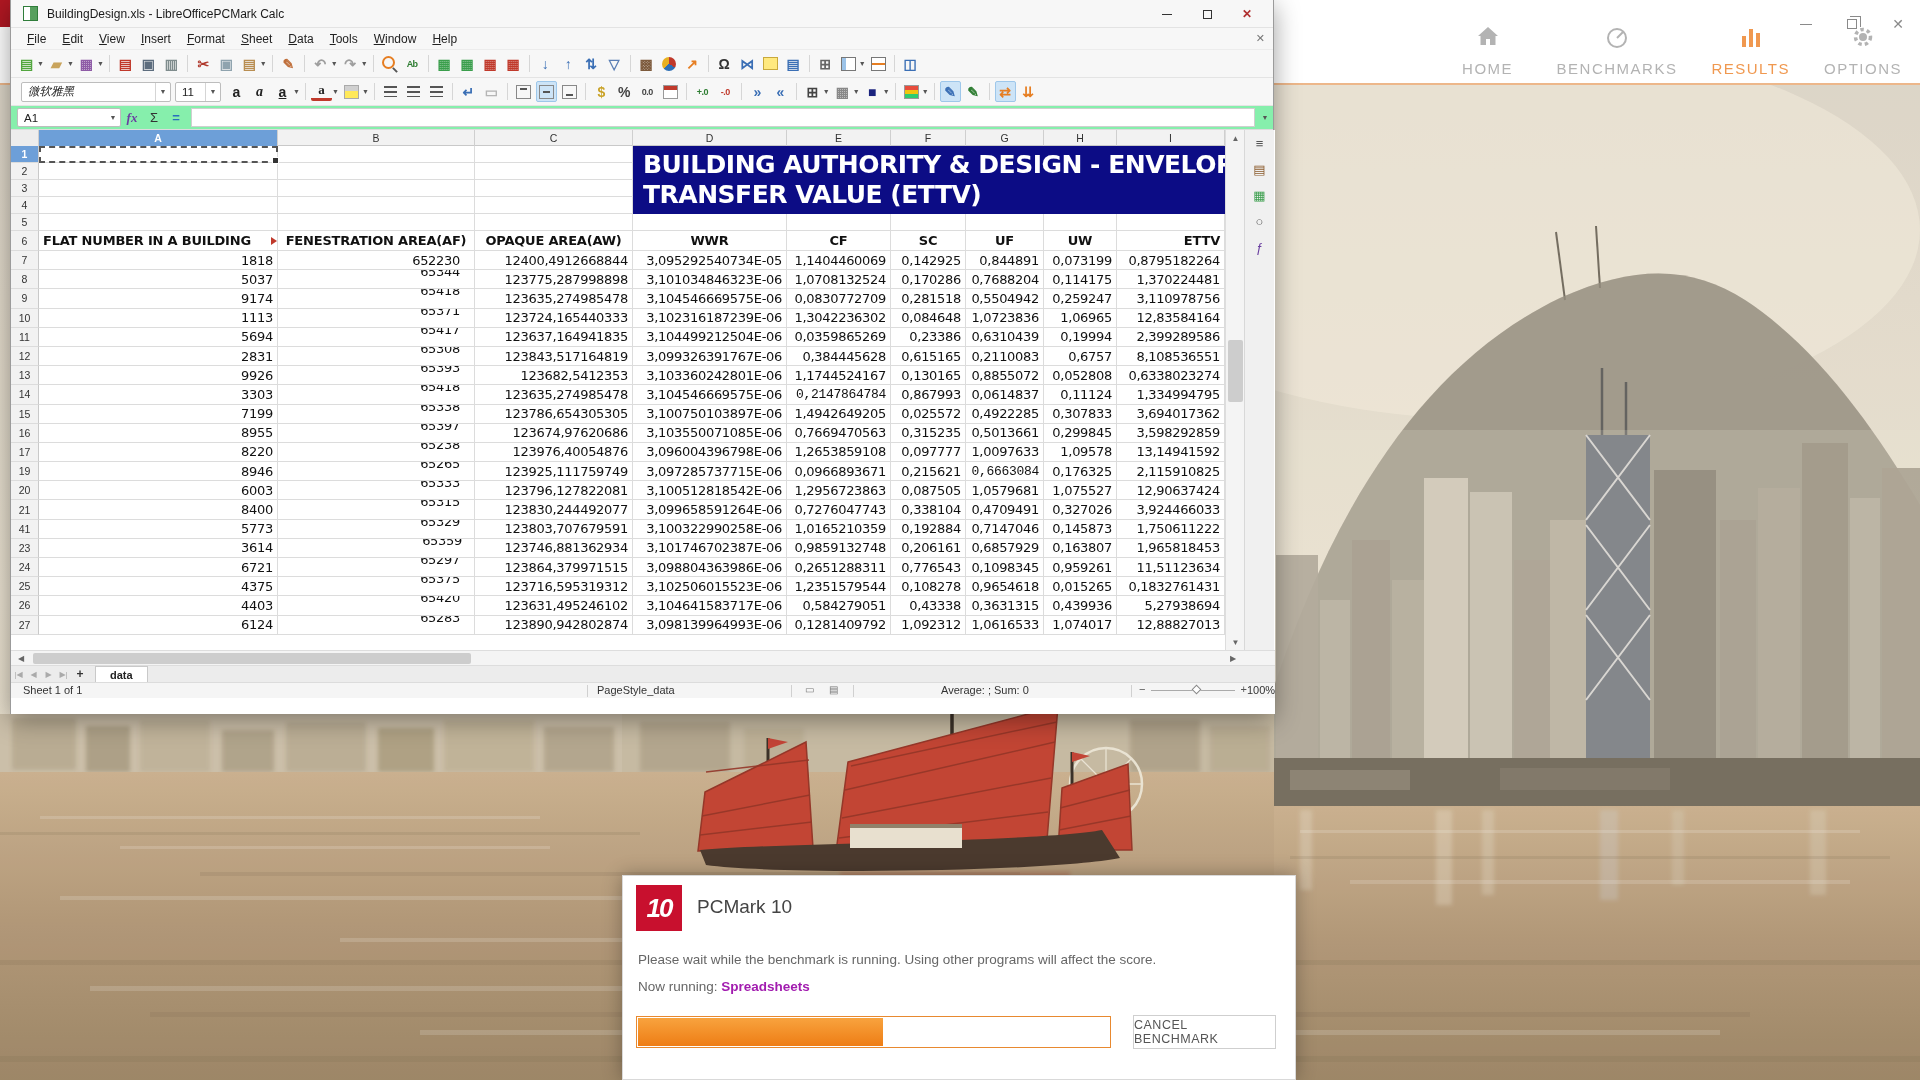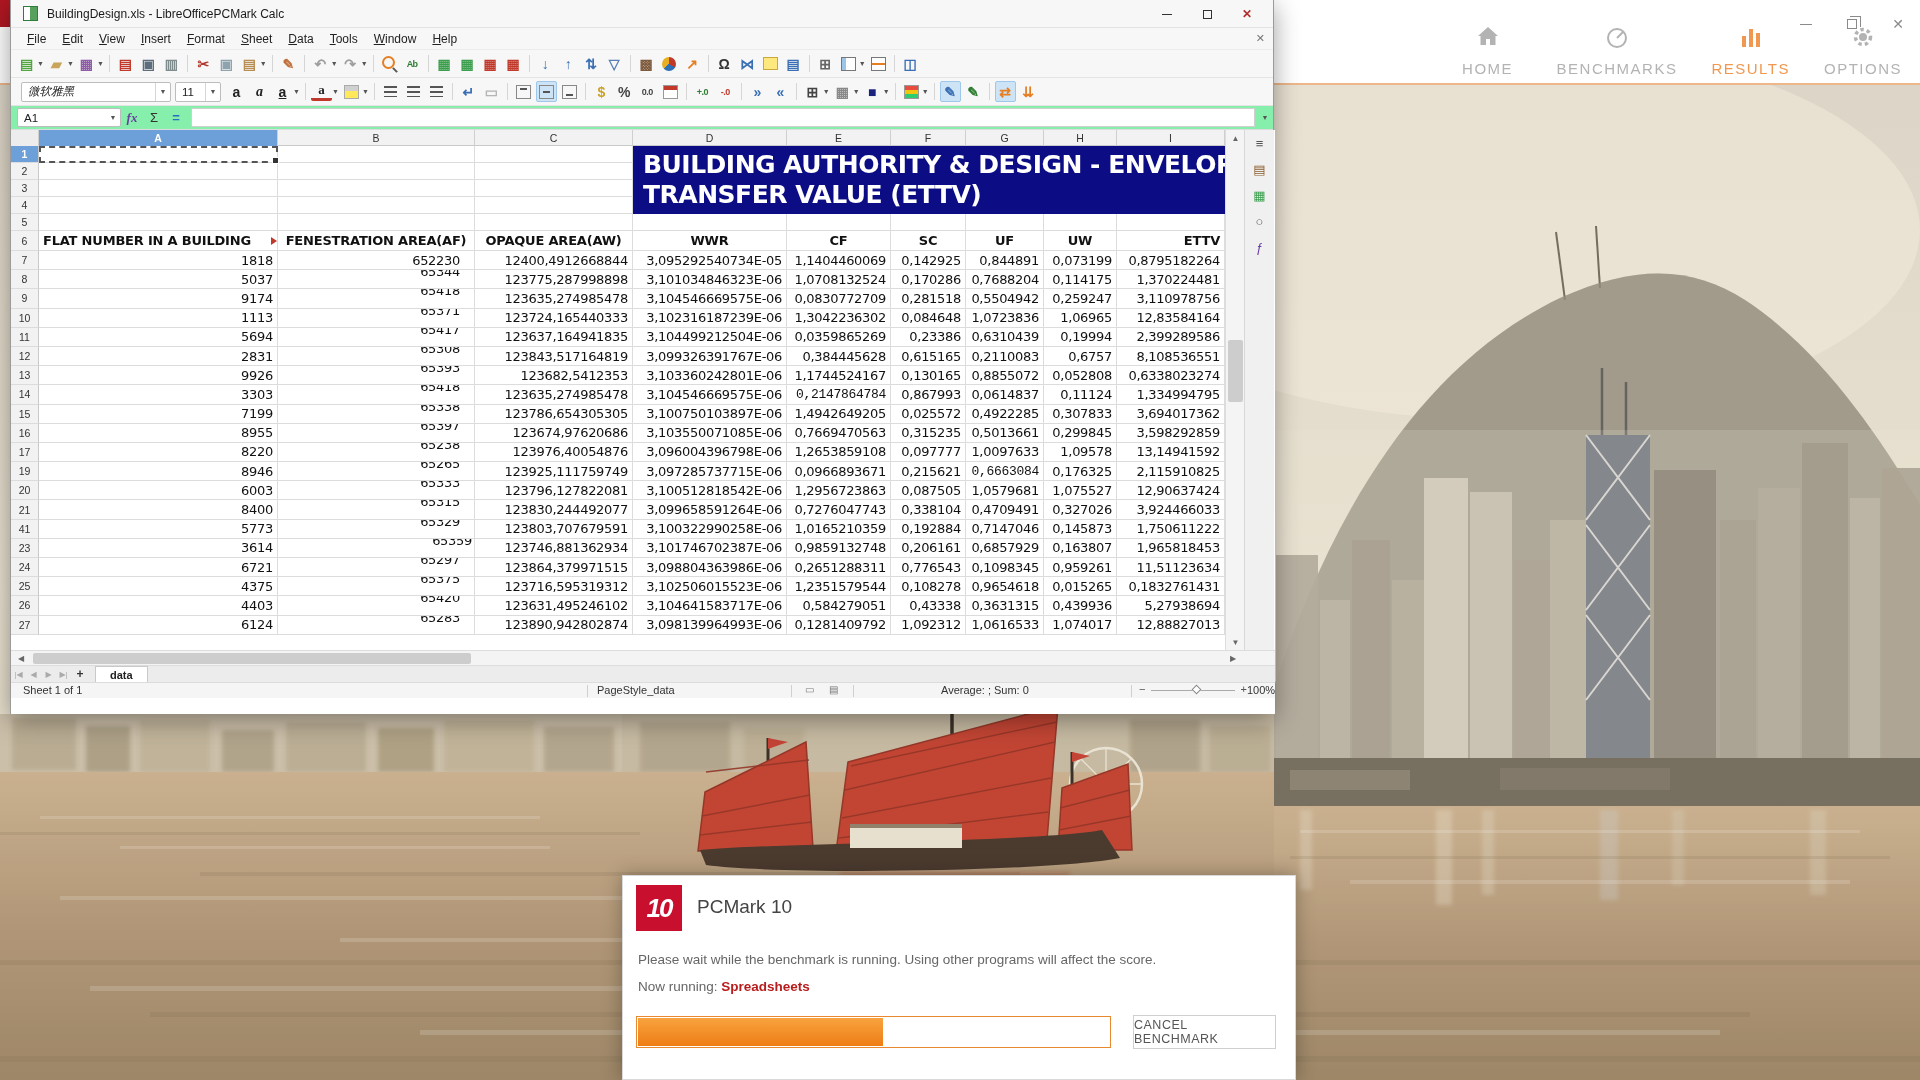--- a/index.html
+++ b/index.html
@@ -132,21 +132,21 @@
   #zoomslider .plus { position:absolute; right:-12px; top:-7px; font-size:11px; color:#555; cursor:pointer; }
   #zoomthumb { position:absolute; left:42px; top:-4px; width:7px; height:7px; background:#fff; border:1px solid #888; transform:rotate(45deg); cursor:grab; }
 
   
   #dialog { position:absolute; left:622px; top:875px; width:674px; height:205px; background:#fff; z-index:20;
             box-shadow:0 0 18px rgba(0,0,0,.3); border:1px solid #d9d9d9; }
   #dlg-logo { position:absolute; left:13px; top:9px; width:46px; height:46px; background:#c8102e; color:#fff; display:flex; align-items:center; justify-content:center; font-size:26px; font-weight:bold; font-style:italic; letter-spacing:-2px; }
   #dlg-title { position:absolute; left:74px; top:20px; font-size:19px; color:#444; }
   #dlg-msg { position:absolute; left:15px; top:76px; font-size:13.5px; color:#666; }
   #dlg-running { position:absolute; left:15px; top:103px; font-size:13.5px; color:#666; }
-  #dlg-running b { color:#b91c1c; }
+  #dlg-running b { color:#a21caf; }
   #dlg-progress { position:absolute; left:13px; top:140px; width:475px; height:32px; border:1px solid #e8892f; background:#fff; padding:1px; }
   #dlg-fill { height:100%; background:linear-gradient(180deg,#f8a33e,#ee7d15); width:52%; }
   #dlg-cancel { position:absolute; left:510px; top:139px; width:143px; height:34px; background:#fff; border:1px solid #cfcfcf; color:#555; font-size:12.5px; letter-spacing:.5px; display:flex; align-items:center; justify-content:center; cursor:pointer; }
 </style>
 </head>
 <body>
 
 <div id="screen">
 
   <svg id="bg" viewBox="0 0 1920 1080" preserveAspectRatio="none">
@@ -771,21 +771,21 @@
               <div class="gc num" style="width: 154px;">3,100322990258E-06</div>
               <div class="gc num" style="width: 104px;">1,0165210359</div>
               <div class="gc num" style="width: 75px;">0,192884</div>
               <div class="gc num" style="width: 78px;">0,7147046</div>
               <div class="gc num" style="width: 73px;">0,145873</div>
               <div class="gc num" style="width: 108px;">1,750611222</div>
             </div>
             <div class="grow" style="height: 19.2px;">
               <div class="rh">23</div>
               <div class="gc num" style="width: 239px;">3614</div>
-              <div class="gc num raised" style="width: 197px; padding-right: 2px;">
+              <div class="gc num raised" style="width: 197px; padding-right: 12px;">
                 <span>65359</span>
               </div>
               <div class="gc num" style="width: 158px;">123746,881362934</div>
               <div class="gc num" style="width: 154px;">3,101746702387E-06</div>
               <div class="gc num" style="width: 104px;">0,9859132748</div>
               <div class="gc num" style="width: 75px;">0,206161</div>
               <div class="gc num" style="width: 78px;">0,6857929</div>
               <div class="gc num" style="width: 73px;">0,163807</div>
               <div class="gc num" style="width: 108px;">1,965818453</div>
             </div>

